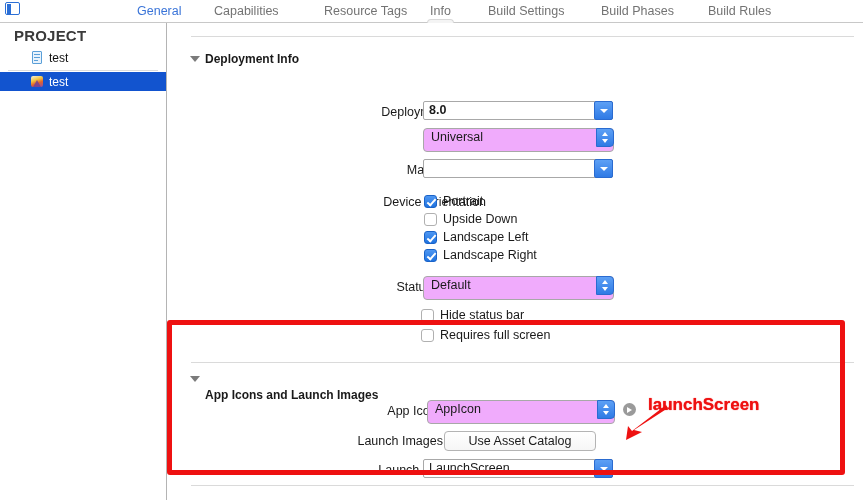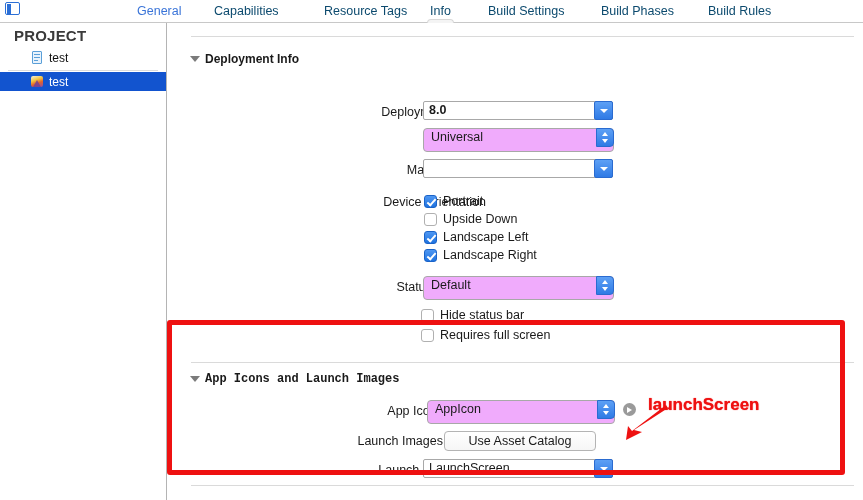--- a/index.html
+++ b/index.html
@@ -44,21 +44,21 @@
     left: 1.5px; top: 1.5px;
     width: 4px; height: 10px;
     background: #2b6fd6;
   }
   .tab {
     position: absolute;
     top: 0;
     height: 22px;
     line-height: 22px;
     font-size: 12.5px;
-    color: #0c4a6e;
+    color: #737373;
     white-space: nowrap;
     padding: 0 6px;
     text-align: center;
   }
   .tab.active {
     color: #3a74d8;
   }
   .tab.selected-indicator::after {
     content: "";
     position: absolute;
@@ -464,21 +464,21 @@
     <span class="chk-label">Hide status bar</span>
   </div>
   <div class="chk-row" style="left:253px; top:305px;">
     <span class="chk"></span>
     <span class="chk-label">Requires full screen</span>
   </div>
 
   <div class="hr" style="top:339px;"></div>
 
   <div class="disclosure" style="left:22px; top:353px;"></div>
-  <div class="section-title" style="left:37px; top:349px;font-family:Liberation Mono, monospace;">App Icons and Launch Images</div>
+  <div class="section-title" style="left:37px; top:365px;">App Icons and Launch Images</div>
 
   <div class="field-label" style="left:150px; top:381px; width:168px;">App Icons Source</div>
   <div class="popup" style="left:259px; top:377px; width:188px;">
     <span class="val">AppIcon</span>
     <span class="btn">
         <span class="up"></span>
         <span class="dn"></span>
       </span>
   </div>
   <div class="circle-arrow" style="left:455px; top:380px;"></div>

